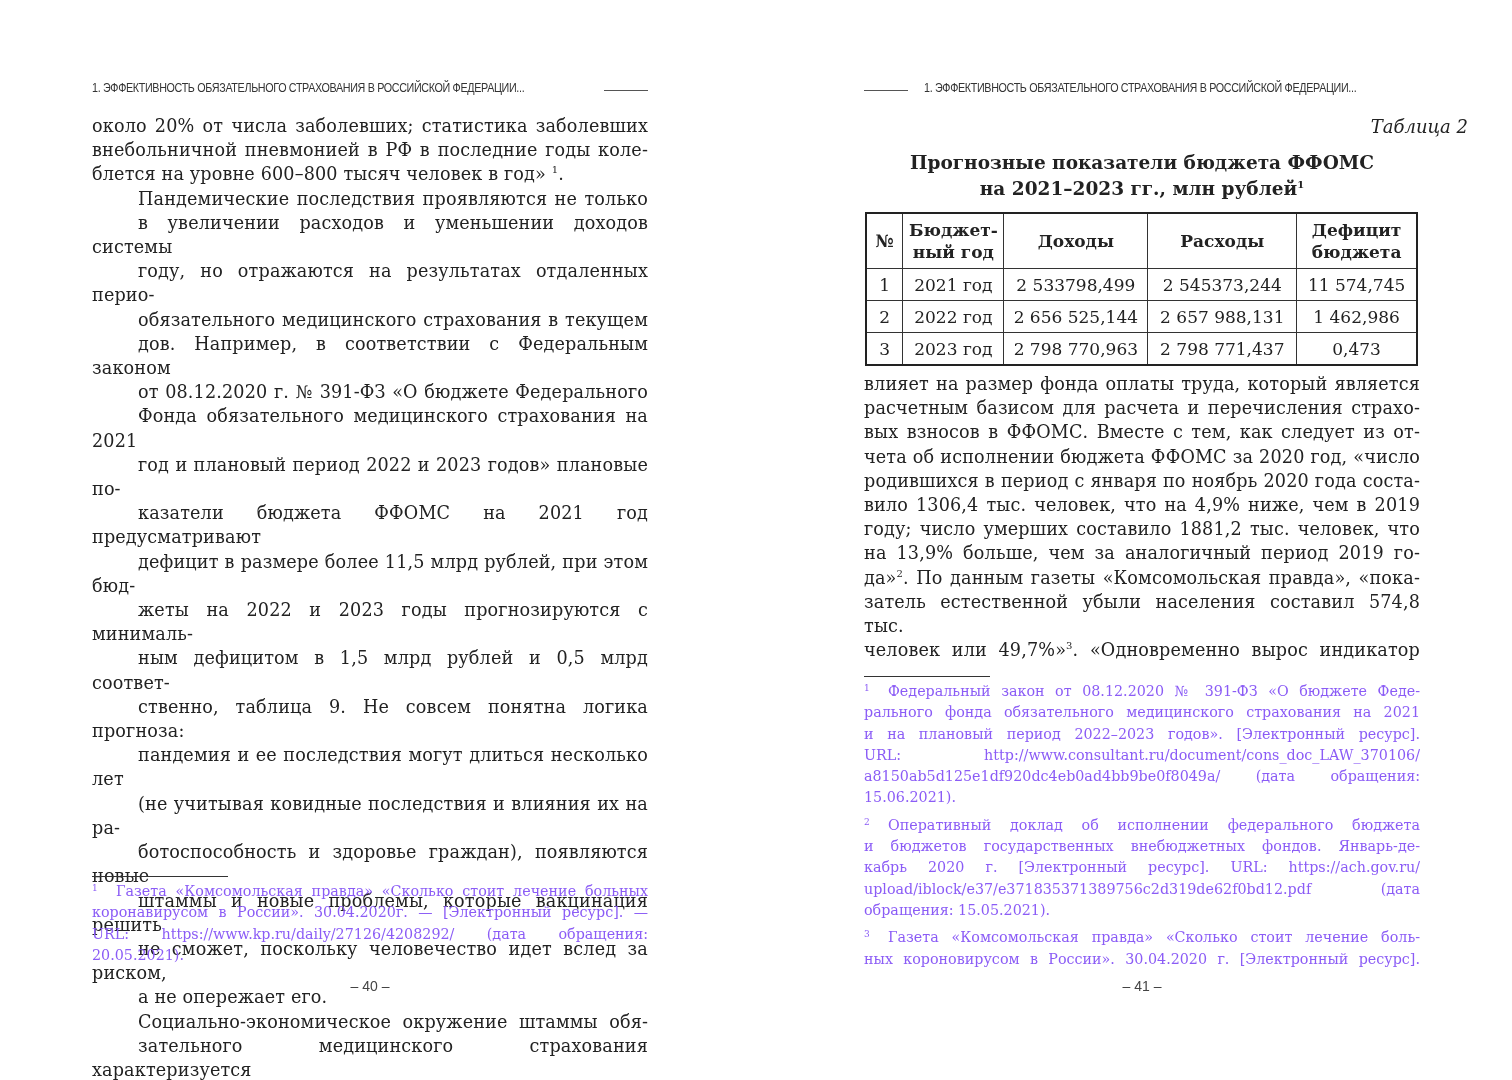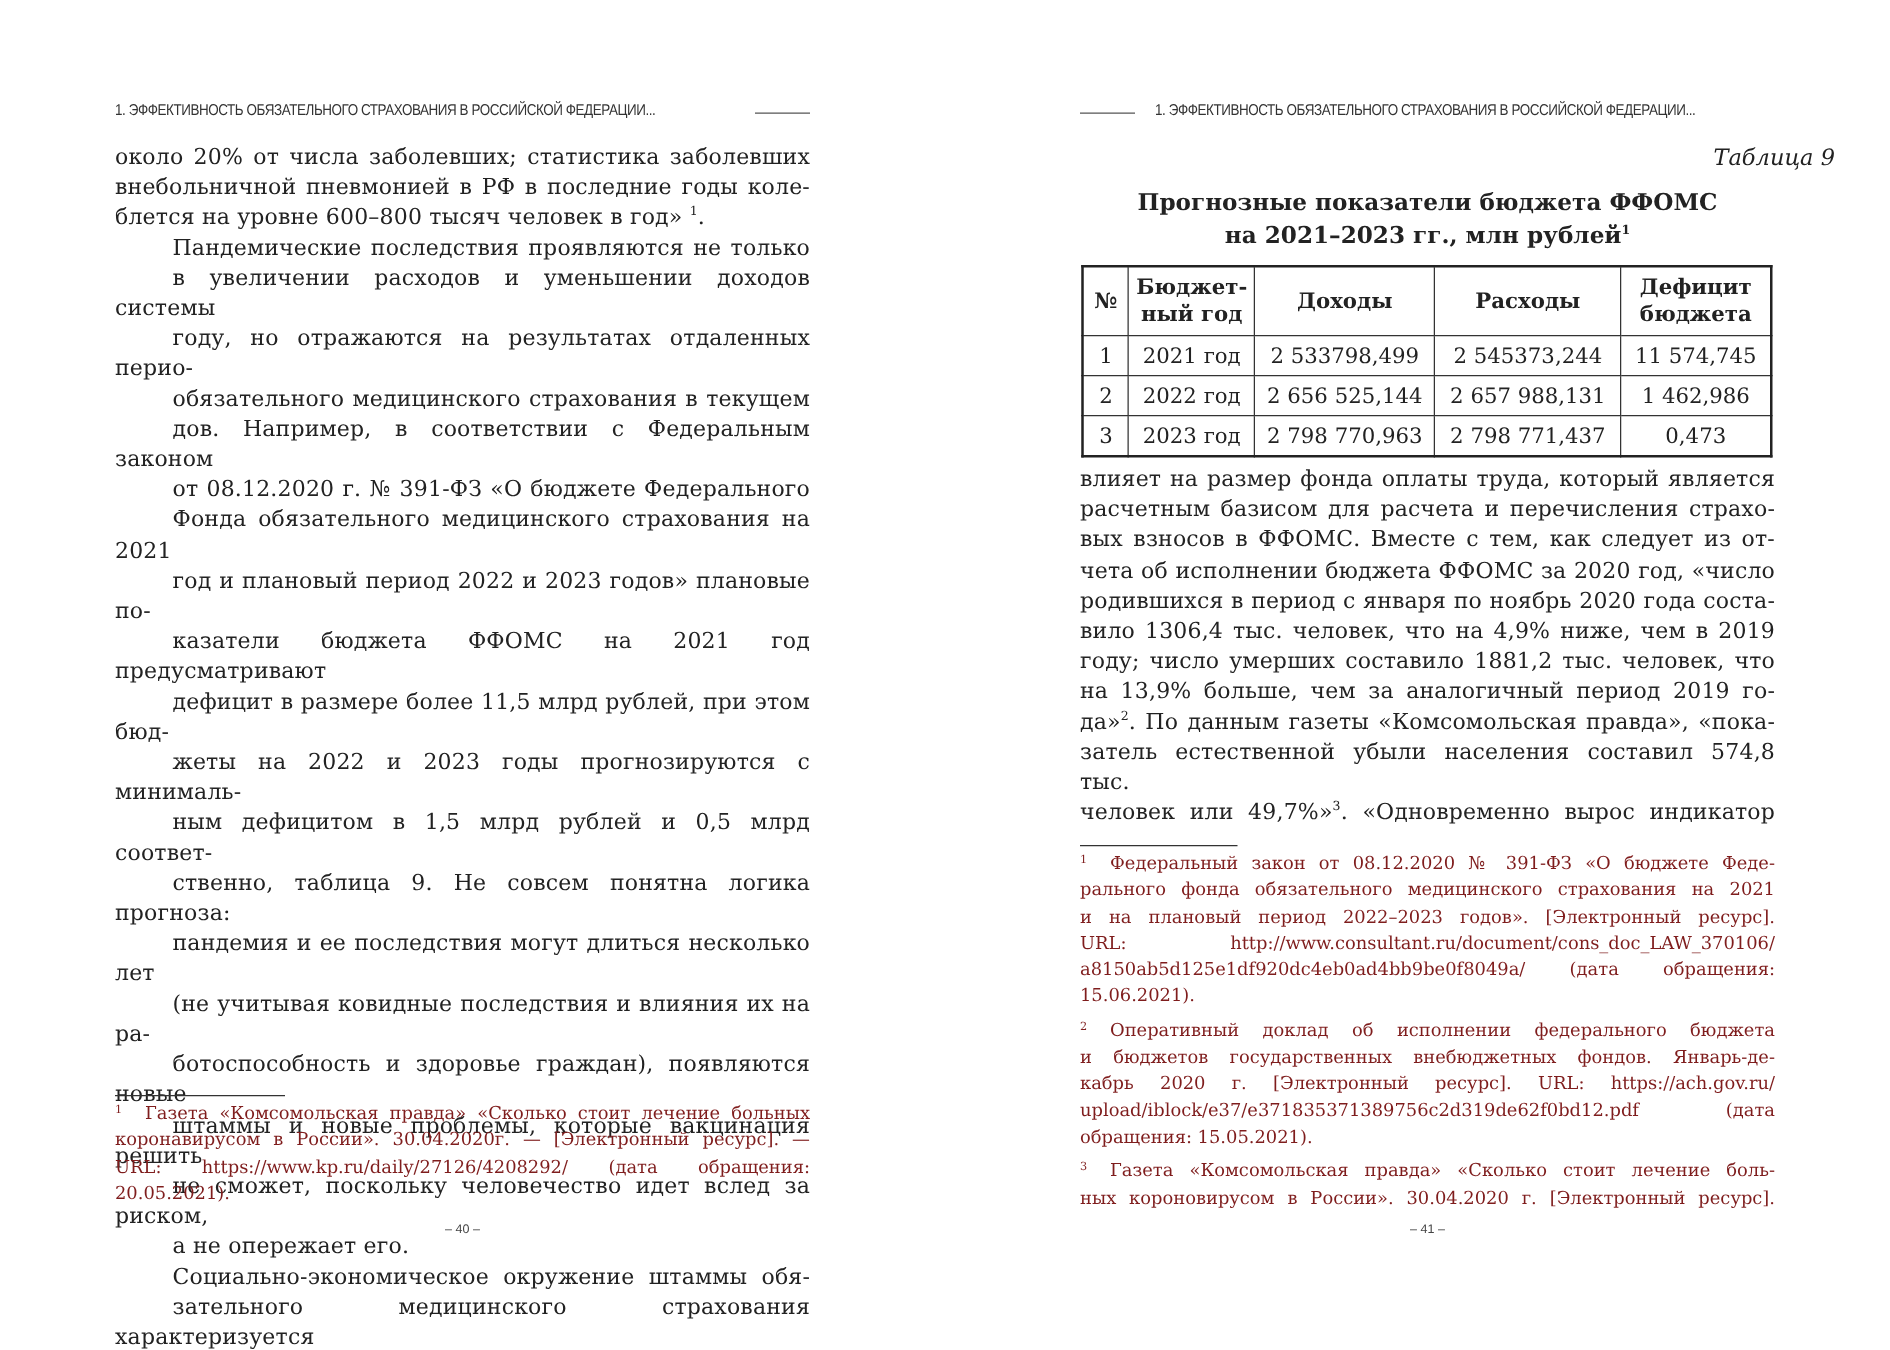--- a/index.html
+++ b/index.html
@@ -31,31 +31,31 @@
   .body-text p.indent { text-indent: 46px; }
   .body-text .line { display: block; text-align-last: justify; }
   .body-text .line.last { text-align-last: left; }
   sup { font-size: 10px; vertical-align: 7px; line-height: 0; }
 
   .fn-rule { position: absolute; height: 1px; background: #333; }
   .page-left .fn-rule { left: 92px; top: 876px; width: 136px; }
   .page-right .fn-rule { left: 108px; top: 676px; width: 126px; }
 
   .footnotes {
-    position: absolute; font-size: 14.3px; line-height: 21.3px; text-align: justify; color: #7f1d1d;
+    position: absolute; font-size: 14.3px; line-height: 21.3px; text-align: justify; color: #8b5cf6;
   }
   .page-left .footnotes { left: 92px; top: 881px; width: 556px; }
   .page-right .footnotes { left: 108px; top: 681px; width: 556px; }
   .footnote { margin: 0 0 6px 0; }
   .footnote .line { display: block; text-align-last: justify; }
   .footnote .line.last { text-align-last: left; }
   .fn-num { font-size: 9px; vertical-align: 5px; display: inline-block; width: 24px; line-height: 0; }
 
   .page-number {
-    position: absolute; top: 978px; font-family: "Liberation Sans", sans-serif; font-size: 10px; color: #444;
+    position: absolute; top: 978px; font-family: "Liberation Sans", sans-serif; font-size: 14px; color: #444;
     width: 120px; text-align: center;
   }
   .page-left .page-number { left: 310px; }
   .page-right .page-number { left: 326px; }
 
   .table-label {
     position: absolute; top: 116px; right: 92px; font-style: italic; font-size: 18px; color: #222;
   }
   .table-title {
     position: absolute; top: 150px; left: 108px; width: 556px; text-align: center;
@@ -121,21 +121,21 @@
     </div>
   </div>
 
   <div class="page-number">– 40 –</div>
 </div>
 
 <div class="page page-right">
   <div class="head-rule"></div>
   <div class="running-head">1. ЭФФЕКТИВНОСТЬ ОБЯЗАТЕЛЬНОГО СТРАХОВАНИЯ В РОССИЙСКОЙ ФЕДЕРАЦИИ...</div>
 
-  <div class="table-label">Таблица 9</div>
+  <div class="table-label">Таблица 2</div>
   <div class="table-title">
     <div>Прогнозные показатели бюджета ФФОМС</div>
     <div><span>на 2021–2023 гг., млн рублей</span><sup>1</sup></div>
   </div>
 
   <table class="budget">
     <thead>
       <tr>
         <th class="c0"><span>№</span></th>
         <th class="c1"><span>Бюджет-</span><br><span>ный год</span></th>

